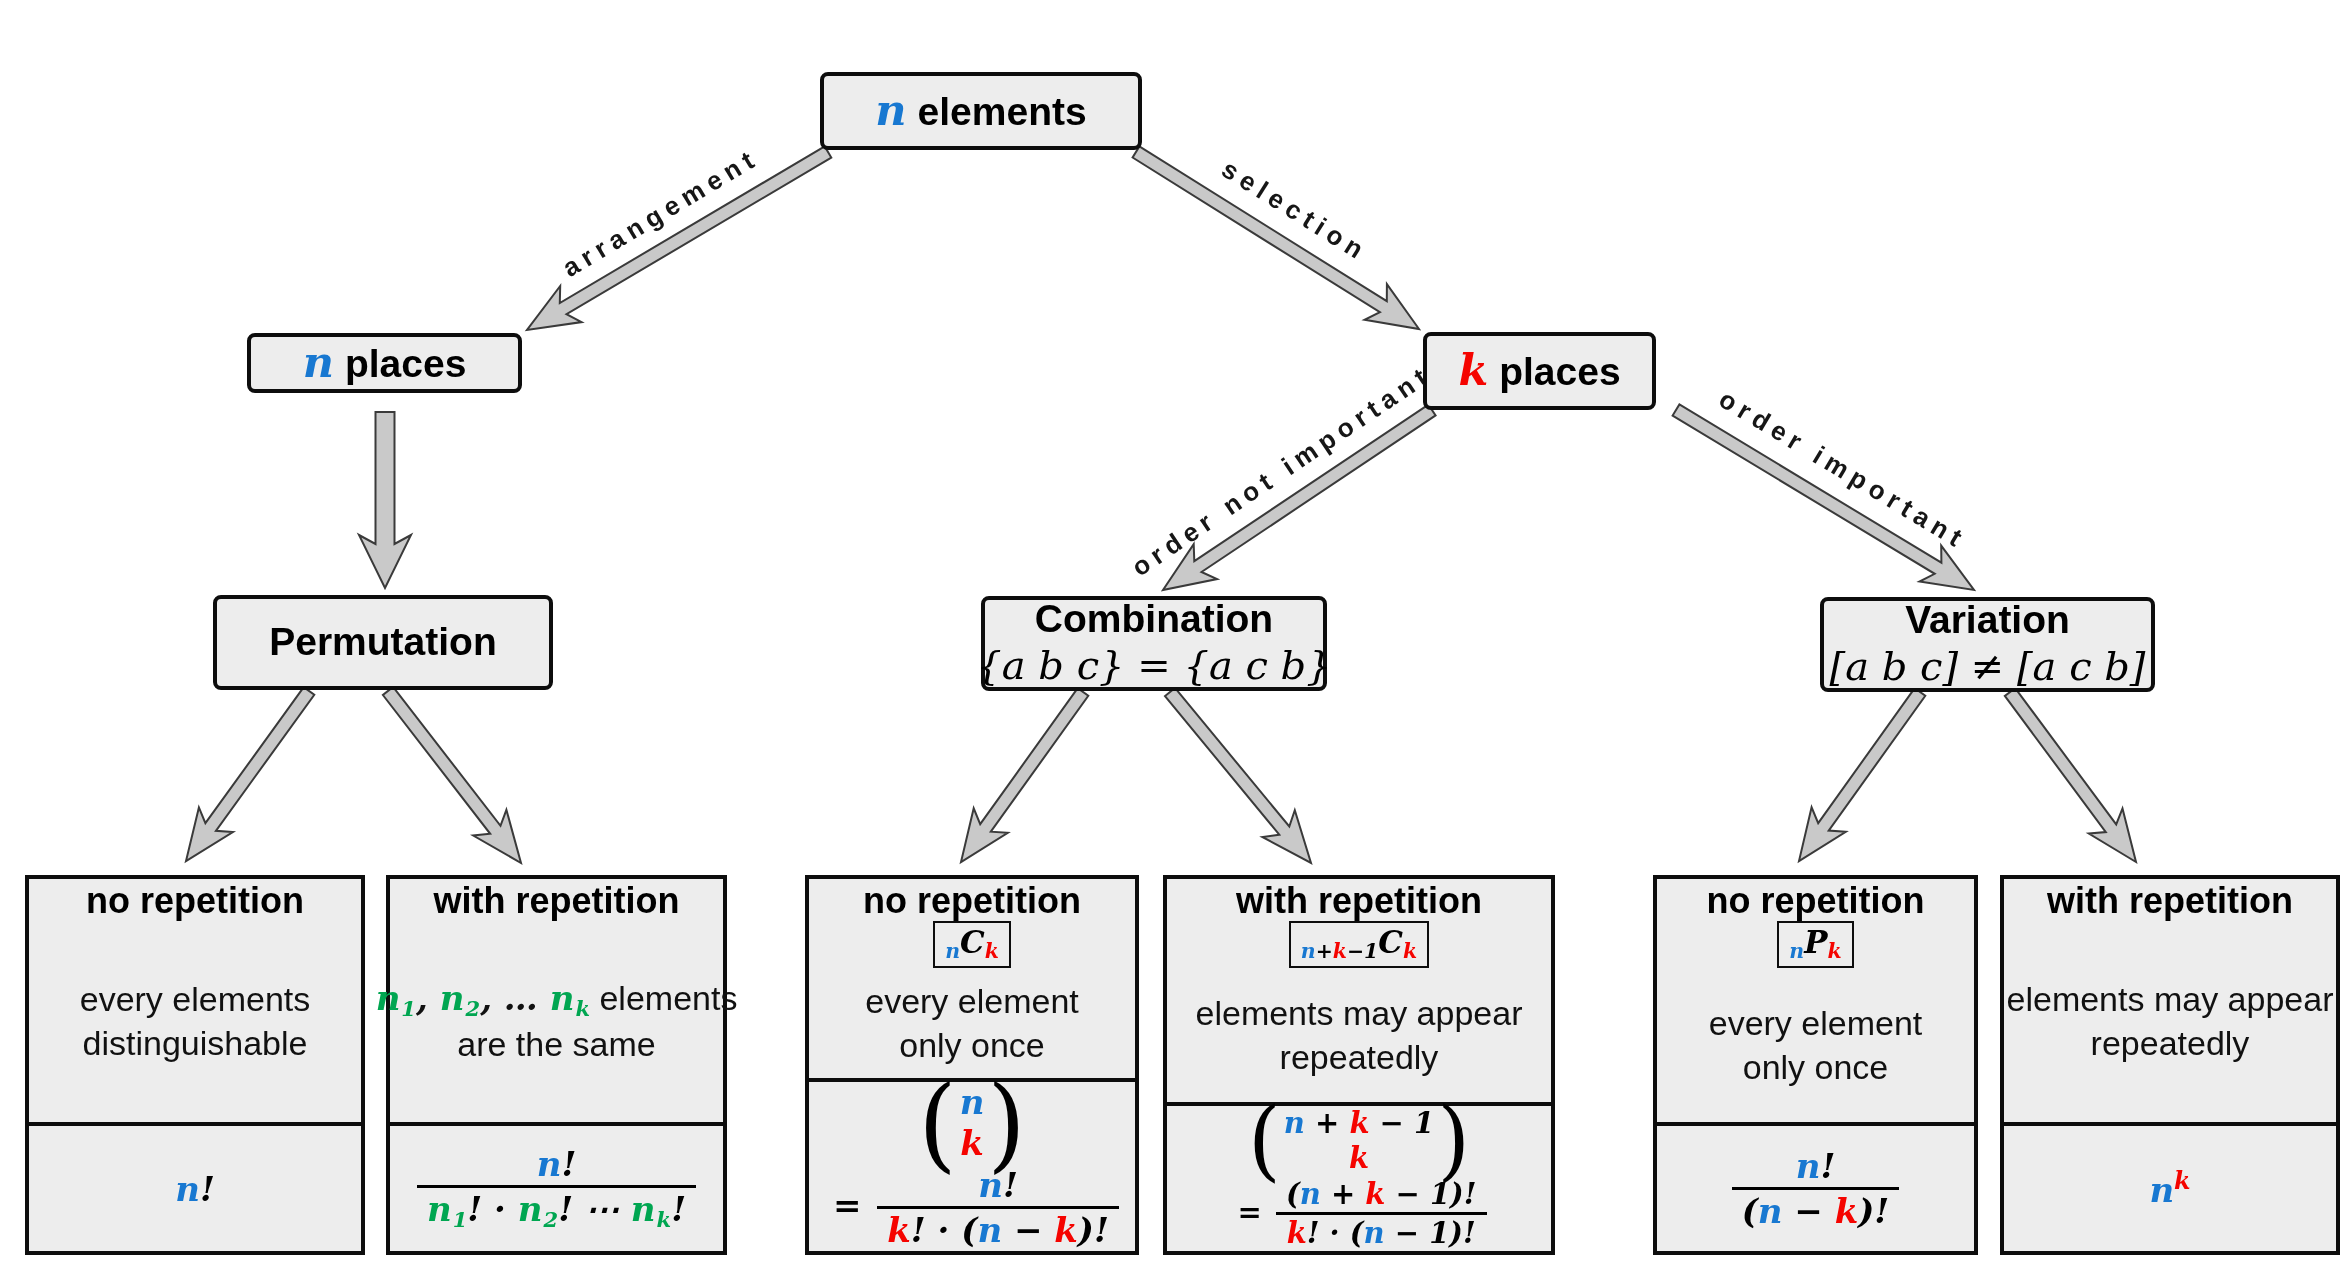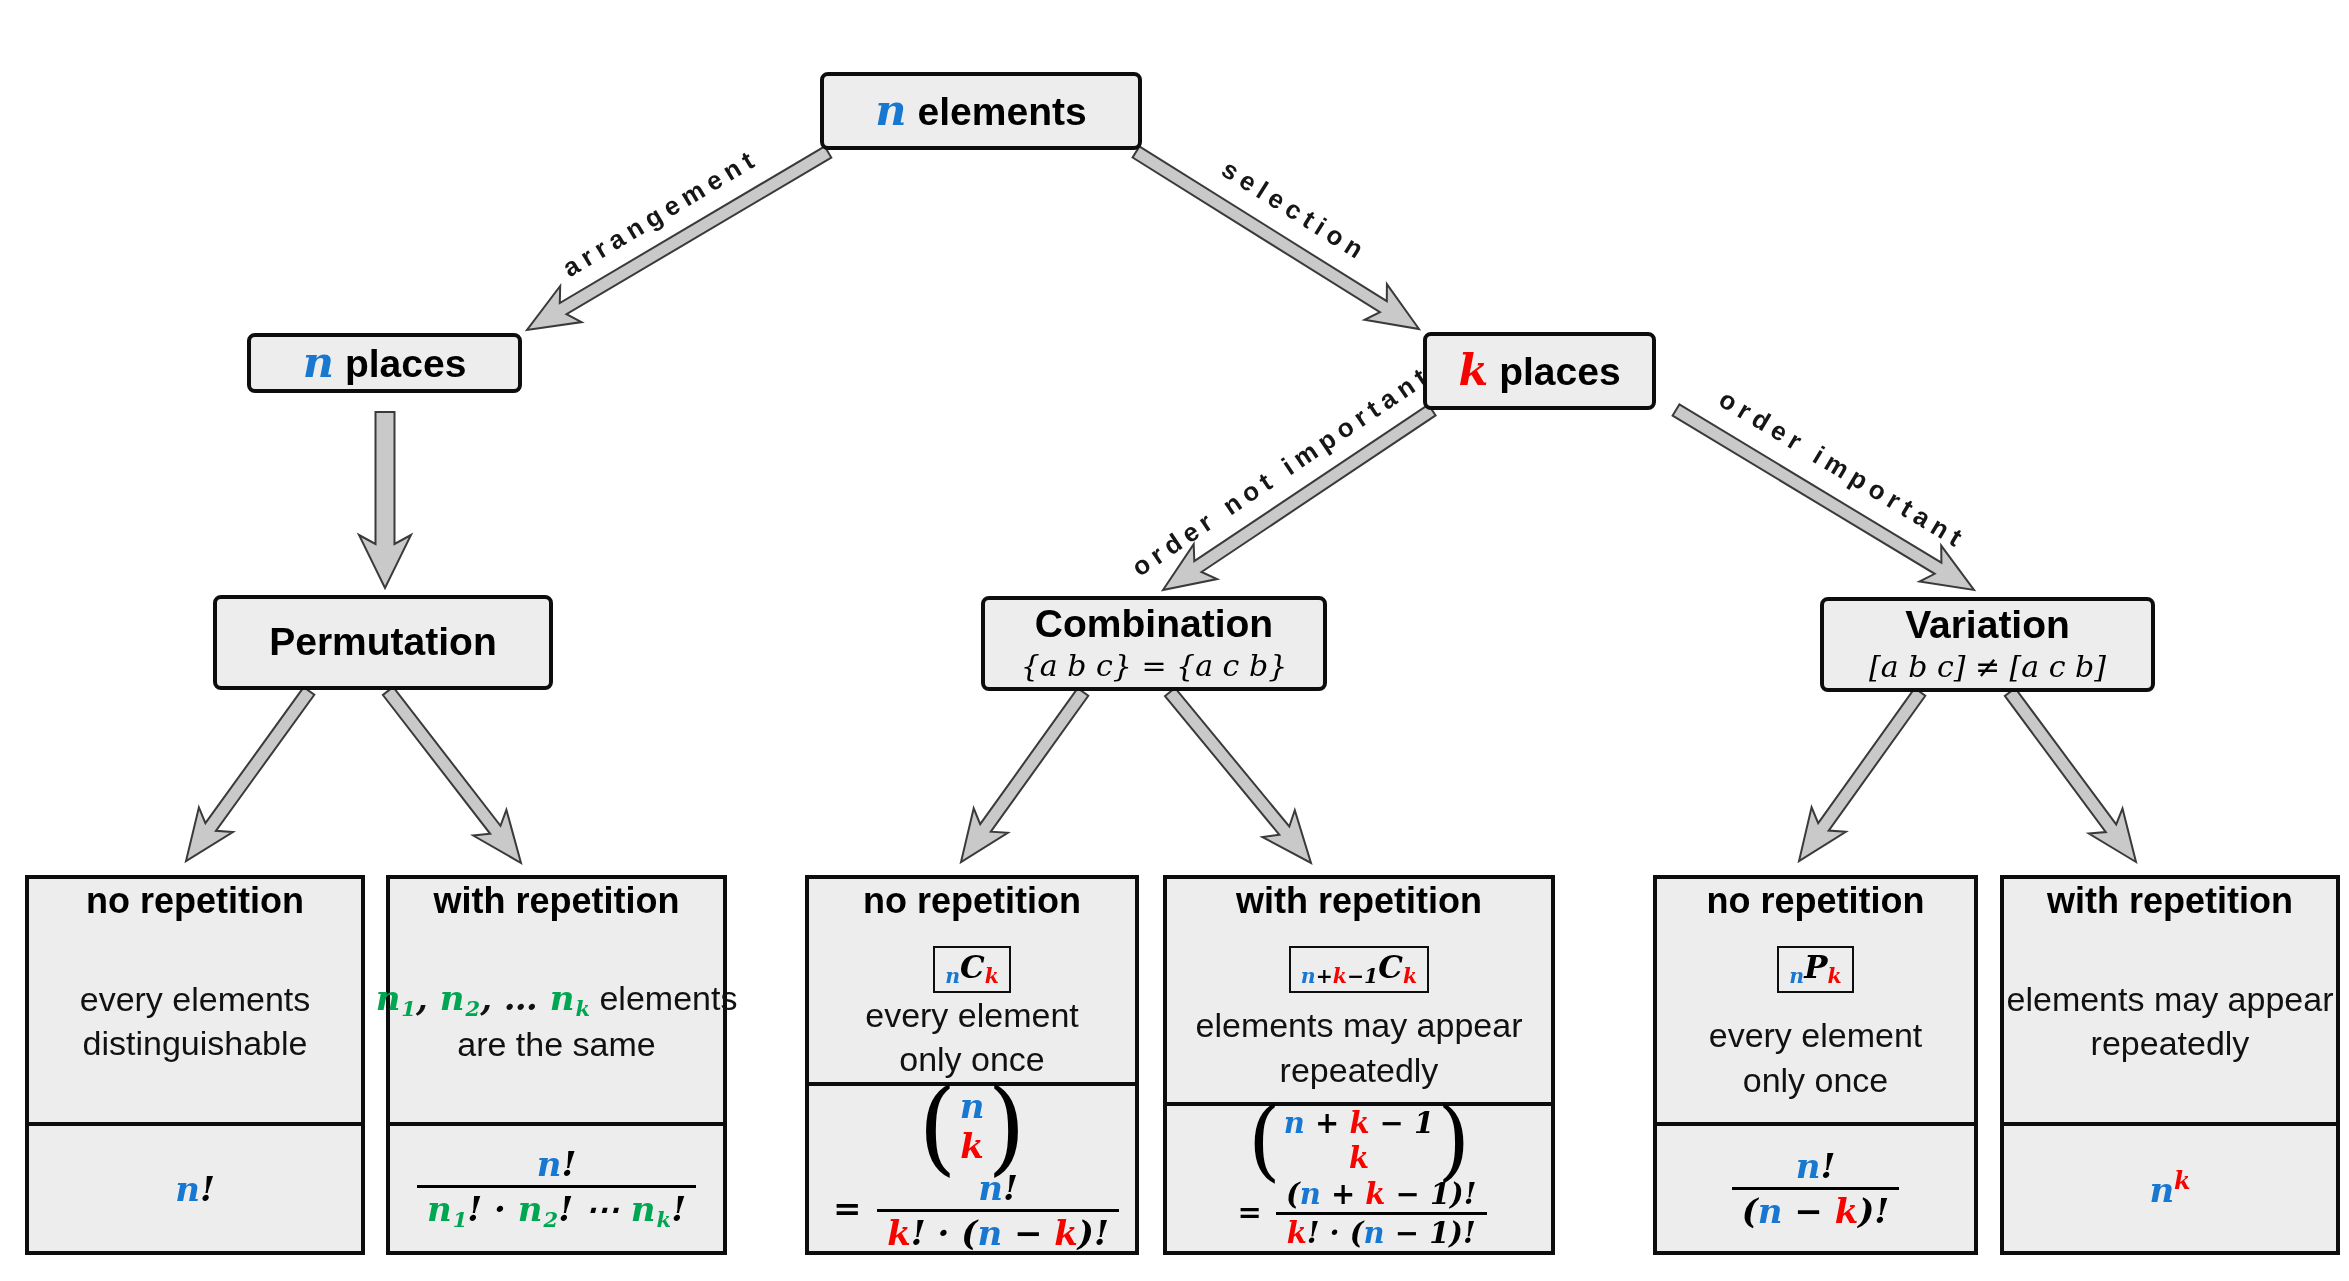--- a/index.html
+++ b/index.html
@@ -10,33 +10,33 @@
 
   
   .node{position:absolute;z-index:2;background:var(--box-fill);
         border:4px solid var(--border-col);border-radius:8px;
         display:flex;flex-direction:column;align-items:center;justify-content:center;
         box-sizing:border-box;}
   .node-title{font-weight:bold;font-size:39px;white-space:nowrap;line-height:1.05;}
   .node-title .math{font-family:"DejaVu Serif",serif;font-style:italic;font-weight:bold;
         font-size:43px;margin-right:11px;}
   .node-sub{font-family:"DejaVu Serif",serif;font-style:italic;font-weight:normal;
-        font-size:30px;margin-top:3px;white-space:nowrap;}
+        font-size:40px;margin-top:3px;white-space:nowrap;}
 
   
   .leaf{position:absolute;z-index:2;background:var(--box-fill);
         border:4px solid var(--border-col);box-sizing:border-box;
         display:flex;flex-direction:column;}
   .leaf-top{height:243px;box-sizing:border-box;display:flex;flex-direction:column;
         align-items:center;padding-top:2px;}
   .leaf-bottom{flex:1;border-top:4px solid var(--border-col);
         display:flex;align-items:center;justify-content:center;}
   .leaf-title{font-weight:bold;font-size:36px;line-height:1.1;}
   .badge{display:inline-block;border:2px solid var(--border-col);padding:1px 10px 3px;
-        margin-top:25px;font-family:"DejaVu Serif",serif;font-style:italic;font-weight:bold;
+        margin-top:0;font-family:"DejaVu Serif",serif;font-style:italic;font-weight:bold;
         font-size:31px;line-height:1.2;}
   .desc-wrap{flex:1;display:flex;flex-direction:column;justify-content:center;}
   .desc-line{font-size:34px;line-height:1.3;text-align:center;color:#111;}
 
   
   .formula{font-family:"DejaVu Serif",serif;font-style:italic;font-weight:bold;
         font-size:34px;text-align:center;}
   .formula.small{font-size:29px;}
   .tok{white-space:pre;}
   .mathtok{font-family:"DejaVu Serif",serif;font-style:italic;font-weight:bold;}

